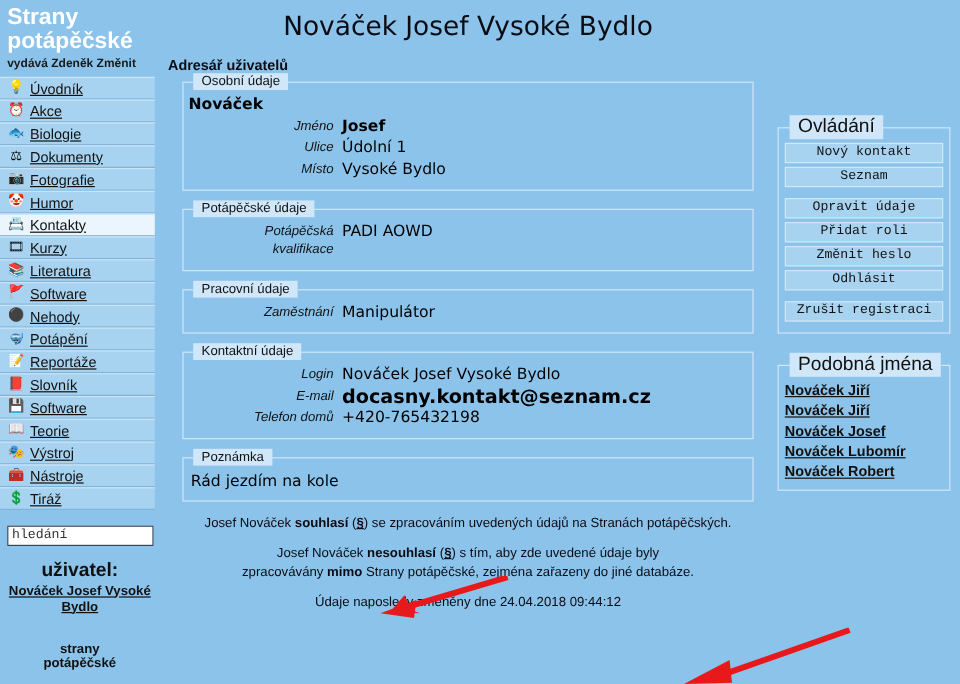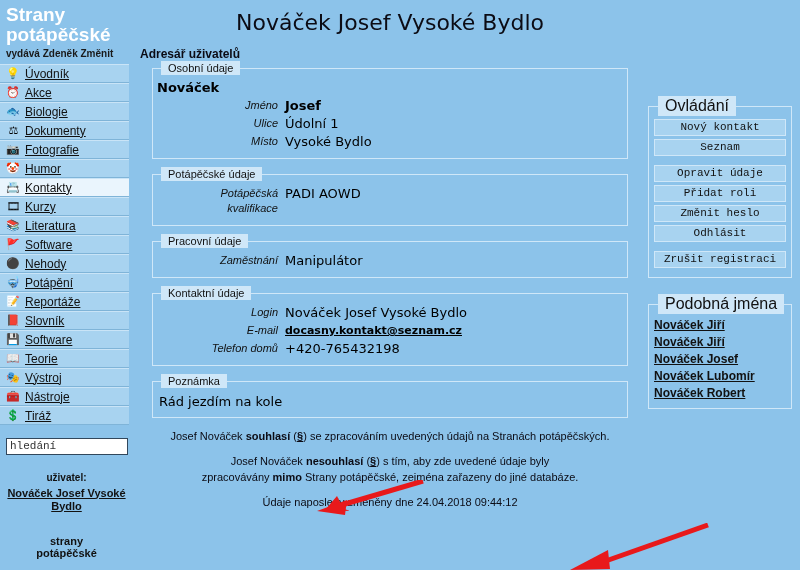--- a/index.html
+++ b/index.html
@@ -85,21 +85,21 @@
     font-size: 11px;
     color: #333;
     padding: 0 3px;
   }
   #user-block {
     margin-top: 12px;
     text-align: center;
     width: 133px;
   }
   #user-block .u-label {
-    font-size: 10px;
+    font-size: 16px;
     font-weight: bold;
     color: #111;
     text-align: right;
   }
   #user-block .u-name {
     display: block;
     margin-top: 2px;
     font-size: 11px;
     font-weight: bold;
     color: #111;
@@ -165,23 +165,22 @@
     line-height: 15px;
     flex: 0 0 128px;
   }
   .row .val {
     font-size: 13px;
     color: #000;
     line-height: 15px;
     font-family: "DejaVu Sans", sans-serif;
   }
   .row .val.link {
-    text-decoration: underline;
-    font-weight: bold;
-    font-size: 11px;
+    font-weight: bold;
+    font-size: 16px;
   }
   .row .val.bold { font-weight: bold; }
   .note-text {
     font-size: 13px;
     color: #000;
     padding: 3px 2px 2px 2px;
     font-family: "DejaVu Sans", sans-serif;
   }
   #consent {
     margin: 10px 10px 0 10px;

